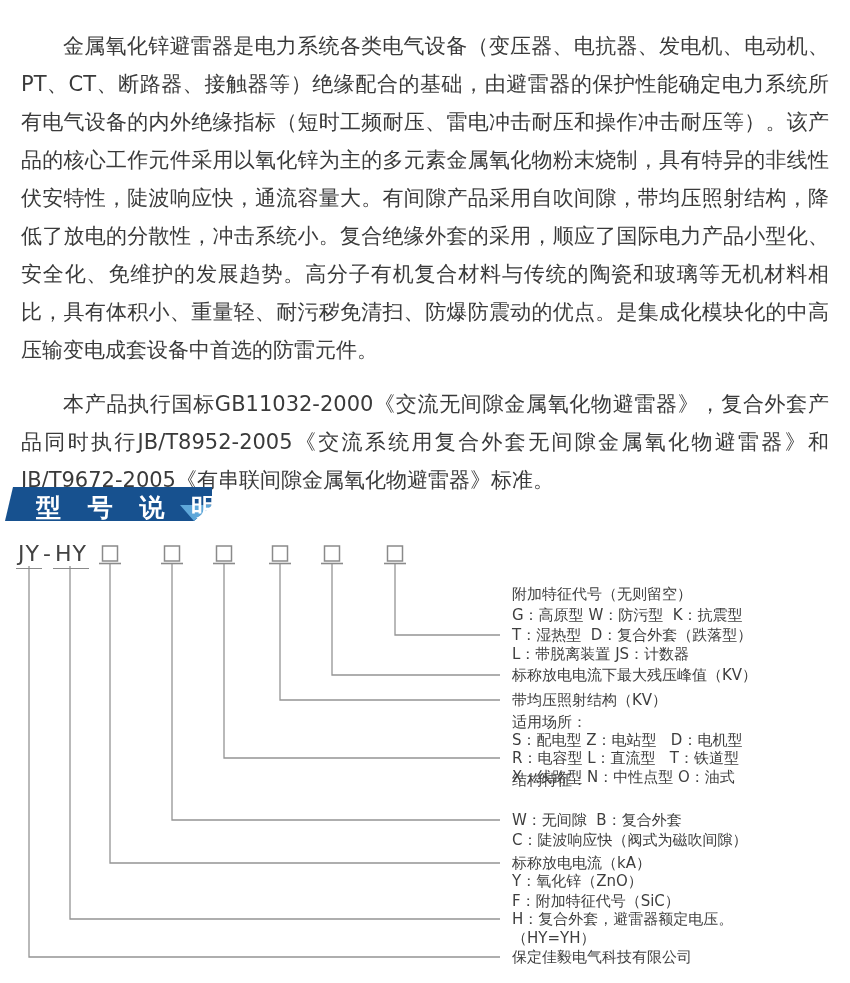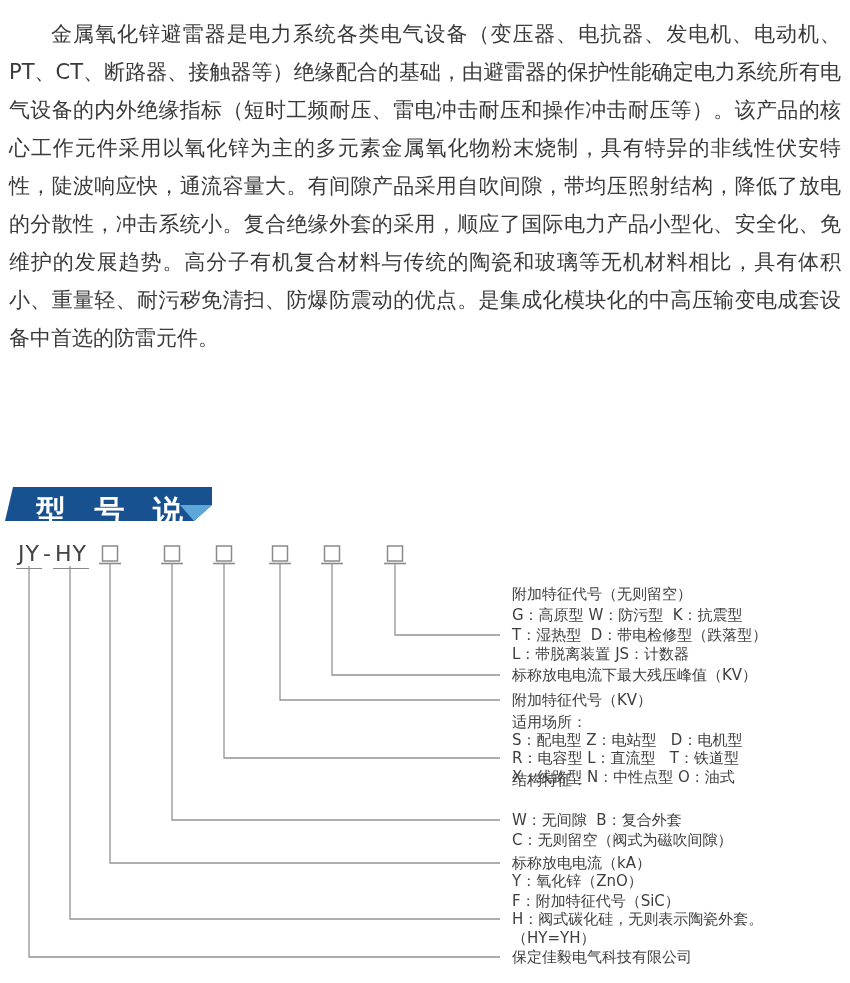--- a/index.html
+++ b/index.html
@@ -13,39 +13,39 @@
   .text-block {
     position: absolute;
     left: 5px; top: 11px; width: 840px;
     color: #3a3a3a;
     font-size: 21px;
     line-height: 38px;
     font-weight: 500;
     text-align: justify;
   }
   .text-block p {
-    margin: 4px;
+    margin: 16px;
     text-indent: 42px;
   }
   
   svg.gfx {
     position: absolute; left: 0; top: 0;
     width: 850px; height: 983px;
     z-index: 1;
   }
   svg.gfx .conn { fill: none; stroke: #949494; stroke-width: 1.3; }
   svg.gfx .digit-box { fill: #ffffff; stroke: #8a8a8a; stroke-width: 1.5; }
   svg.gfx .box-underline { stroke: #8a8a8a; stroke-width: 1.6; }
   
   .banner-title {
     position: absolute;
     left: 36px; top: 491px;
     z-index: 2;
     color: #ffffff;
-    font-size: 30px;
+    font-size: 25px;
     font-weight: bold;
     letter-spacing: 9px;
     white-space: pre;
   }
   
   .model-code {
     position: absolute;
     left: 16px; top: 541px;
     z-index: 2;
     color: #424242;
@@ -70,20 +70,21 @@
     color: #3e3e3e;
     font-size: 15px;
     white-space: pre;
   }
 </style>
 </head>
 <body>
 
 <div class="text-block">
   <p>金属氧化锌避雷器是电力系统各类电气设备（变压器、电抗器、发电机、电动机、PT、CT、断路器、接触器等）绝缘配合的基础，由避雷器的保护性能确定电力系统所有电气设备的内外绝缘指标（短时工频耐压、雷电冲击耐压和操作冲击耐压等）。该产品的核心工作元件采用以氧化锌为主的多元素金属氧化物粉末烧制，具有特异的非线性伏安特性，陡波响应快，通流容量大。有间隙产品采用自吹间隙，带均压照射结构，降低了放电的分散性，冲击系统小。复合绝缘外套的采用，顺应了国际电力产品小型化、安全化、免维护的发展趋势。高分子有机复合材料与传统的陶瓷和玻璃等无机材料相比，具有体积小、重量轻、耐污秽免清扫、防爆防震动的优点。是集成化模块化的中高压输变电成套设备中首选的防雷元件。</p>
+  <p>本产品执行国标GB11032-2000《交流无间隙金属氧化物避雷器》，复合外套产品同时执行JB/T8952-2005《交流系统用复合外套无间隙金属氧化物避雷器》和JB/T9672-2005《有串联间隙金属氧化物避雷器》标准。</p>
 </div>
 
 <svg class="gfx" viewBox="0 0 850 983" xmlns="http://www.w3.org/2000/svg">
 
   <g>
     <polygon points="13,487 212,487 212,505 194,521 5,521" fill="#17518f"></polygon>
     <polygon points="180,505 212,505 194,521" fill="#5ea7d9"></polygon>
   </g>
 
   <g>
@@ -112,29 +113,29 @@
     <line class="box-underline" x1="384" y1="563.5" x2="406" y2="563.5"></line>
   </g>
 </svg>
 
 <div class="banner-title">型 号 说 明</div>
 
 <div class="model-code"><span class="seg">JY</span><span class="dash">-</span><span class="seg">HY</span></div>
 
 <div class="desc" style="top:584px">附加特征代号（无则留空）</div>
 <div class="desc" style="top:605px">G：高原型 W：防污型  K：抗震型</div>
-<div class="desc" style="top:625px">T：湿热型  D：带电检修型（跌落型）</div>
+<div class="desc" style="top:625px">T：湿热型  D：复合外套（跌落型）</div>
 <div class="desc" style="top:644px">L：带脱离装置 JS：计数器</div>
 <div class="desc" style="top:665px">标称放电电流下最大残压峰值（KV）</div>
-<div class="desc" style="top:690px">附加特征代号（KV）</div>
+<div class="desc" style="top:690px">带均压照射结构（KV）</div>
 <div class="desc" style="top:712px">适用场所：</div>
 <div class="desc" style="top:730px">S：配电型 Z：电站型   D：电机型</div>
 <div class="desc" style="top:748px">R：电容型 L：直流型   T：铁道型</div>
 <div class="desc" style="top:767px">X：线路型 N：中性点型 O：油式</div>
 <div class="desc" style="top:770px">结构特征：</div>
 <div class="desc" style="top:810px">W：无间隙  B：复合外套</div>
-<div class="desc" style="top:830px">C：无则留空（阀式为磁吹间隙）</div>
+<div class="desc" style="top:830px">C：陡波响应快（阀式为磁吹间隙）</div>
 <div class="desc" style="top:853px">标称放电电流（kA）</div>
 <div class="desc" style="top:871px">Y：氧化锌（ZnO）</div>
 <div class="desc" style="top:891px">F：附加特征代号（SiC）</div>
-<div class="desc" style="top:909px">H：阀式碳化硅，无则表示陶瓷外套。</div>
+<div class="desc" style="top:909px">H：复合外套，避雷器额定电压。</div>
 <div class="desc" style="top:928px">（HY=YH）</div>
 <div class="desc" style="top:947px">保定佳毅电气科技有限公司</div>
 
 </body></html>

